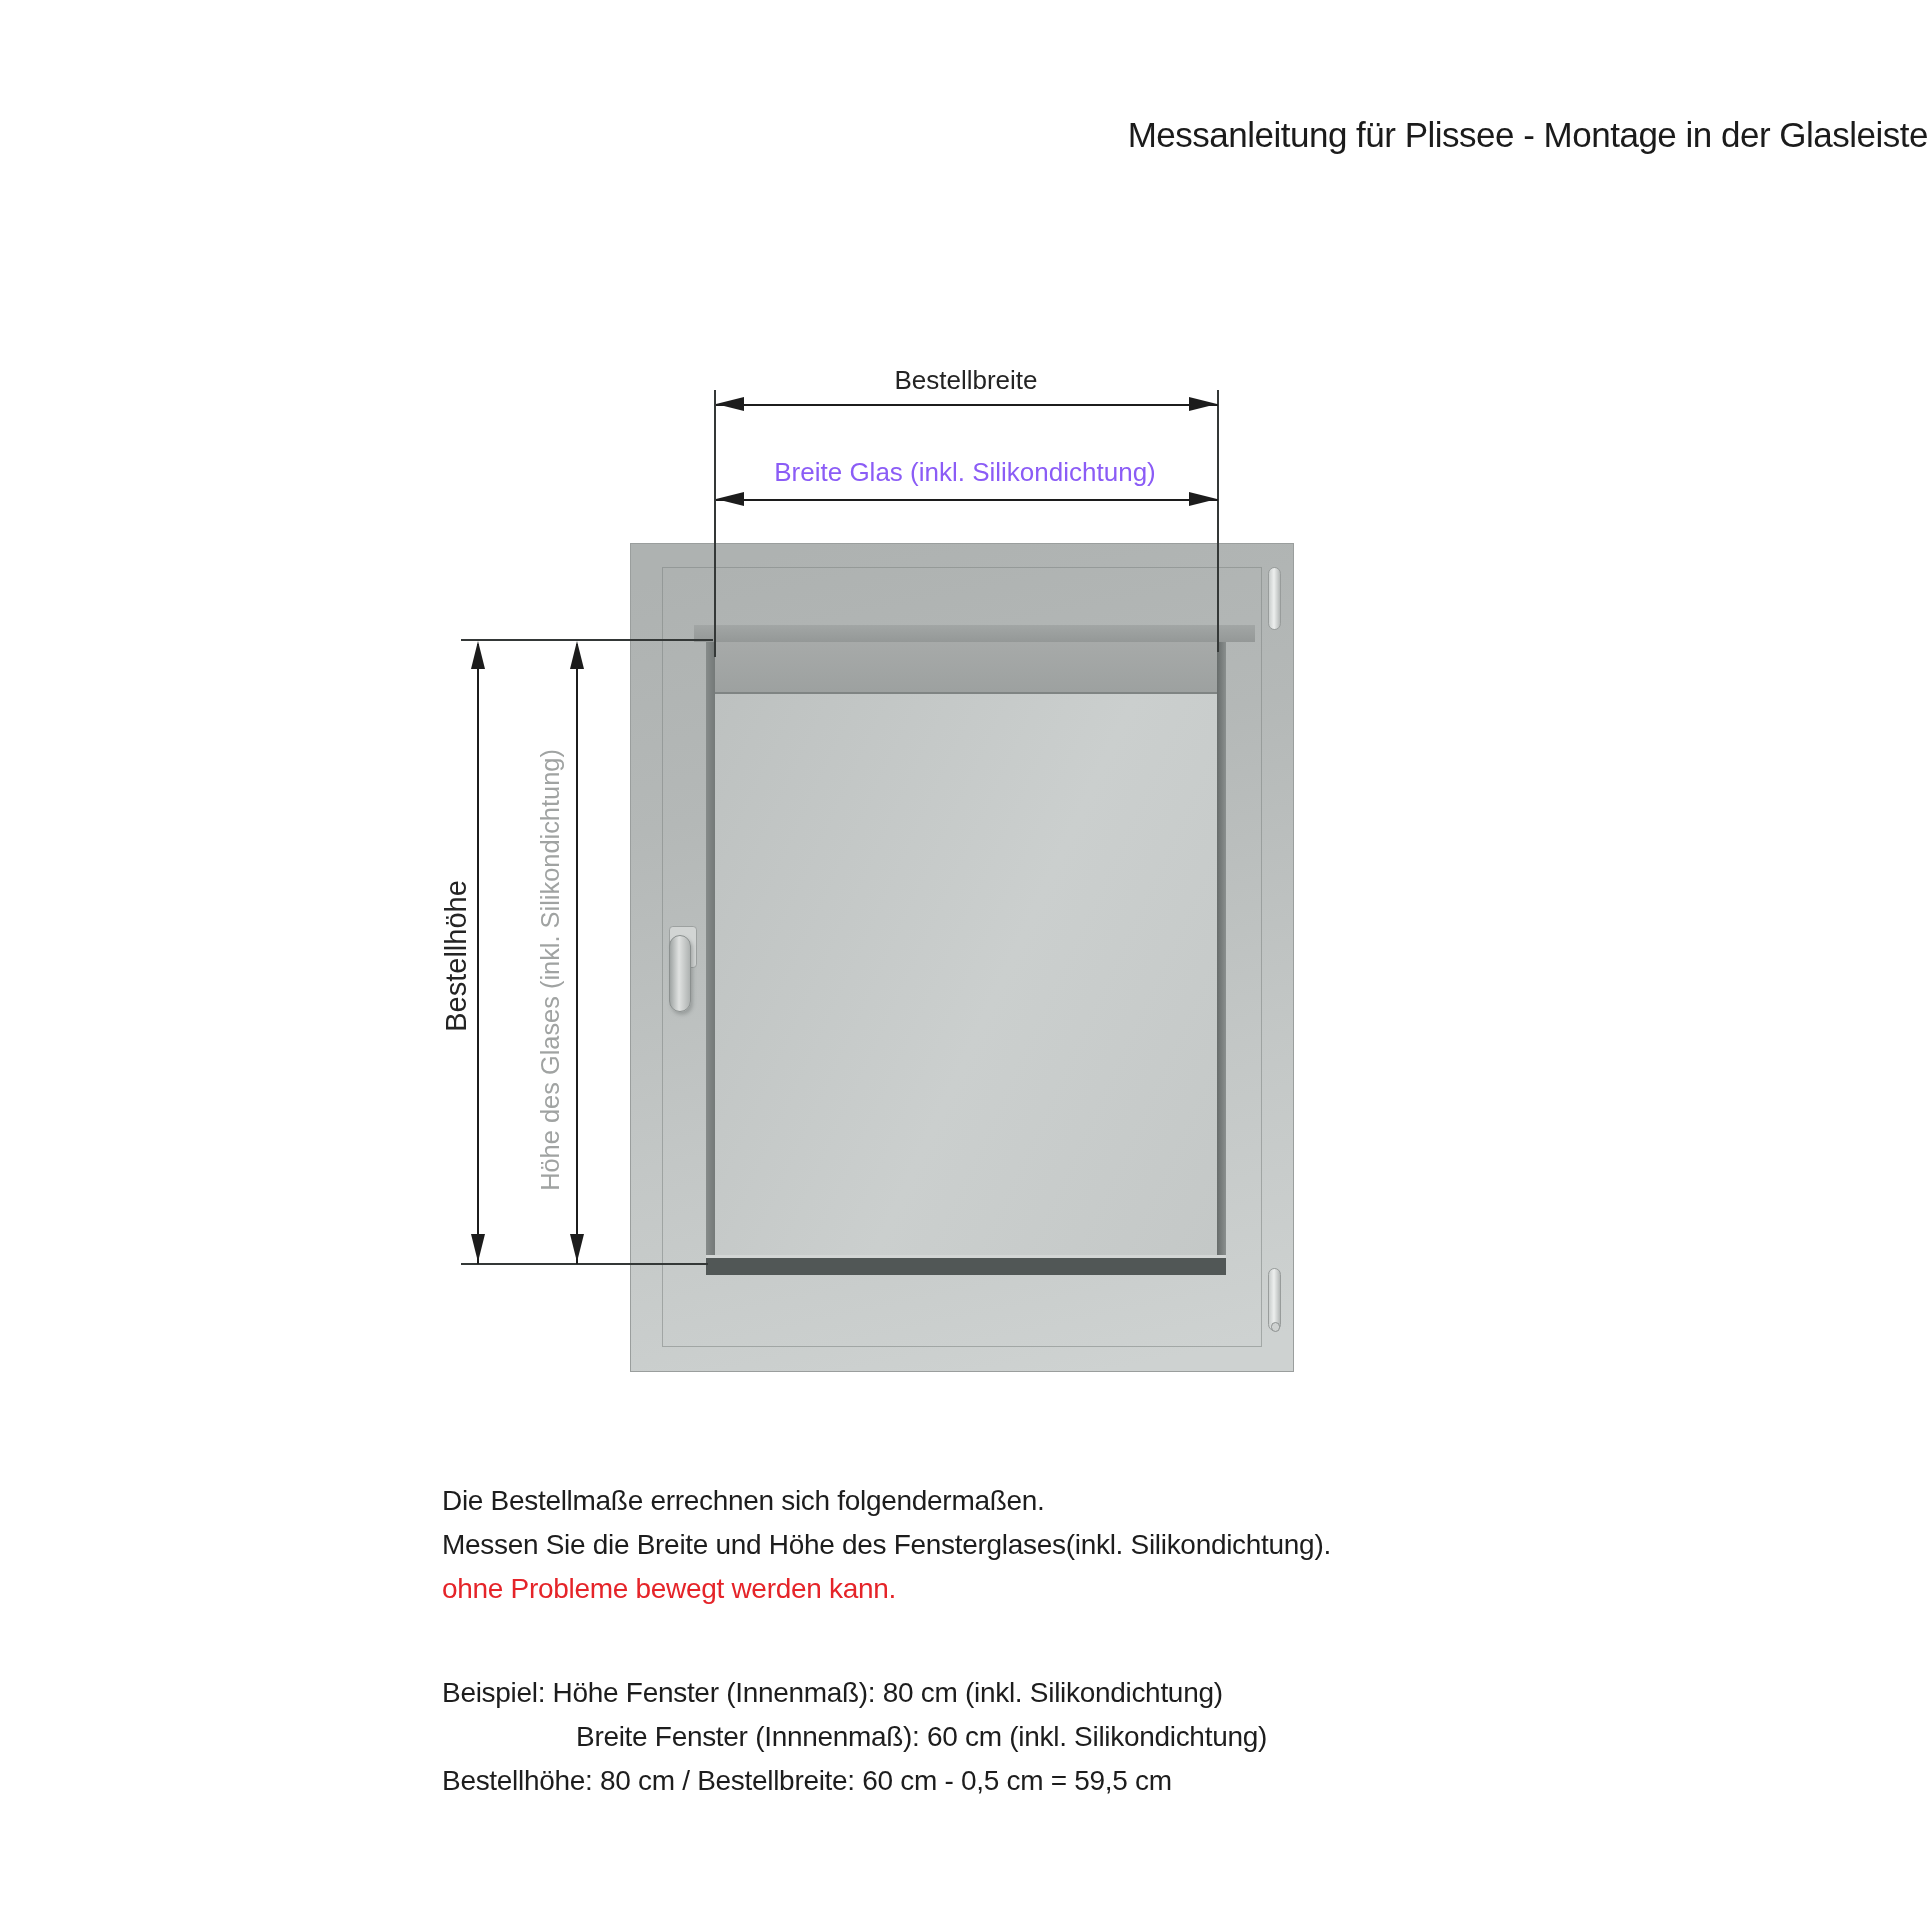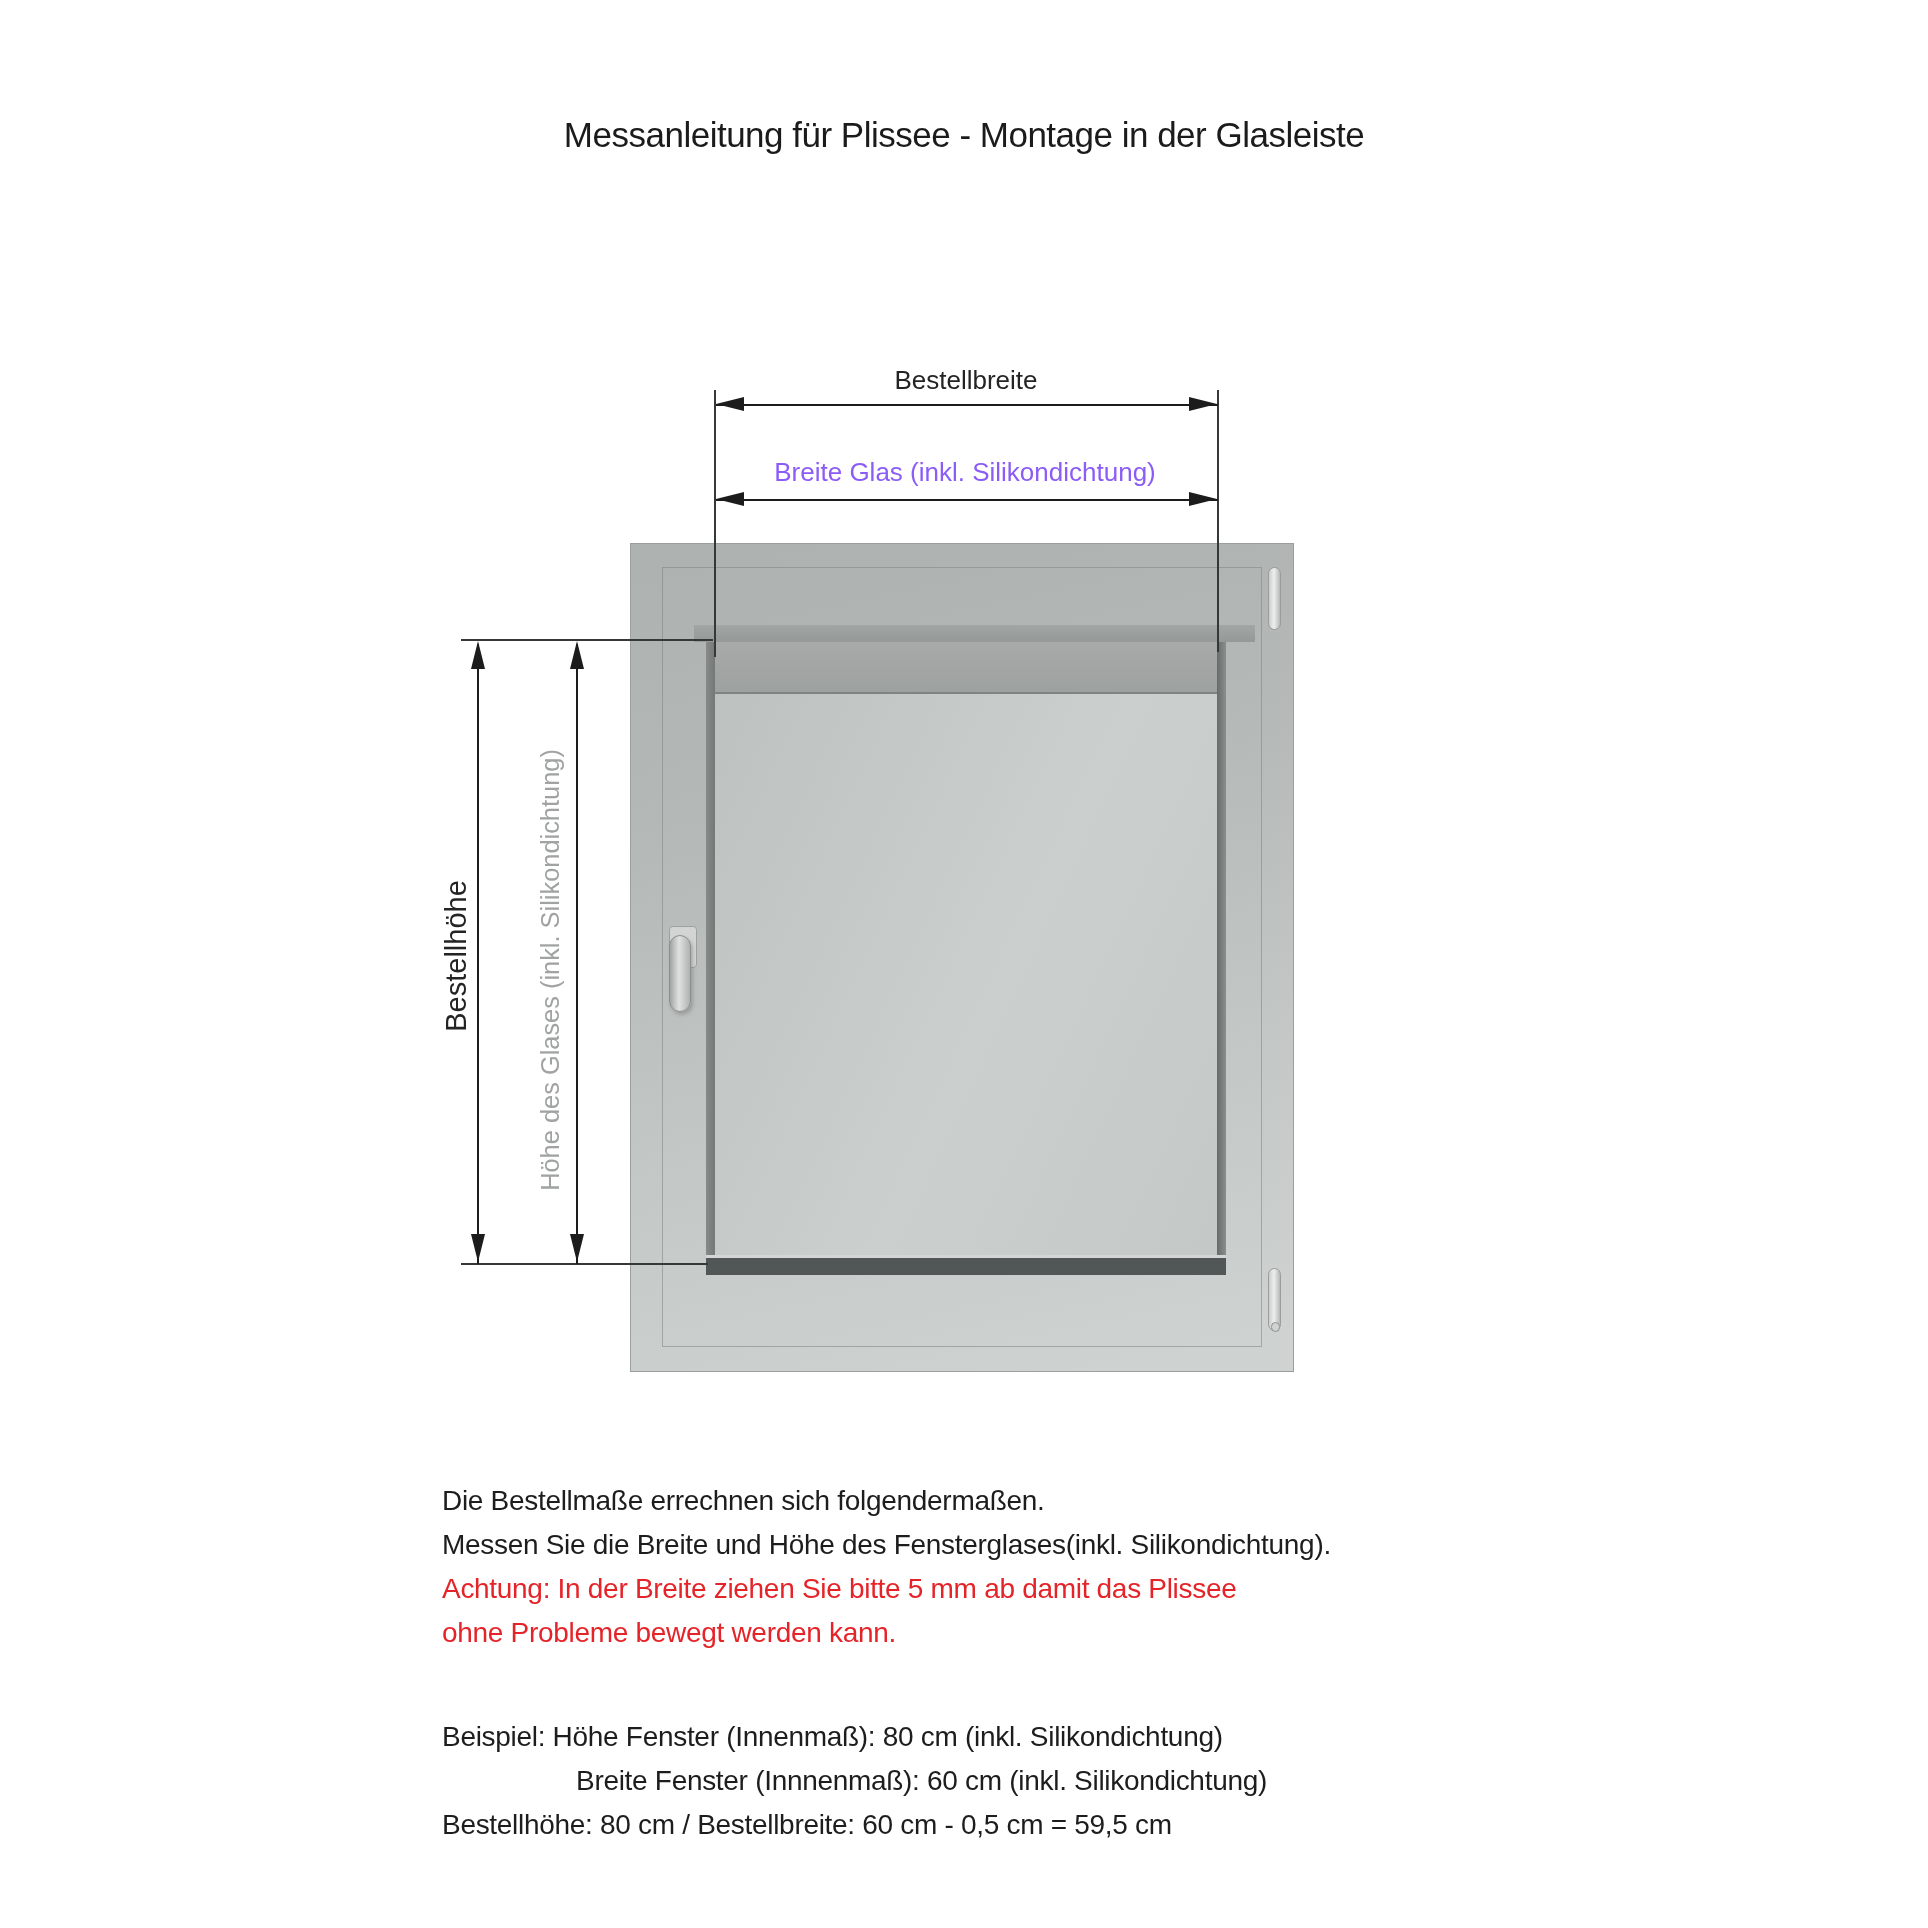--- a/index.html
+++ b/index.html
@@ -4,21 +4,21 @@
 <style>
   html,body{margin:0;padding:0;background:#ffffff;}
   .page{
     position:relative;width:1928px;height:1928px;background:#ffffff;
     font-family:"Liberation Sans", sans-serif;color:#1e1e1e;overflow:hidden;
   }
   .abs{position:absolute;}
 
   
   #title{
-    position:absolute;top:115px;left:0;width:1928px;text-align:center;
+    position:absolute;top:115px;left:0;width:1928px;text-align:right;
     font-size:35px;letter-spacing:-0.5px;color:#1b1b1b;
   }
 
   
   #win-frame{
     position:absolute;left:630px;top:543px;width:664px;height:829px;
     background:linear-gradient(168deg,#aeb2b1 4%,#b4b8b7 30%,#c3c7c6 65%,#ced2d1 96%);
     border:0.9px solid #9a9e9d;box-sizing:border-box;
   }
   #win-step{
@@ -170,21 +170,20 @@
 
     <div class="vlabel" id="dim-h2-label">Höhe des Glases (inkl. Silikondichtung)</div>
     <div class="dimline" id="dim-h2-line"></div>
     <div class="arrow a-up" id="dim-h2-au"></div>
     <div class="arrow a-down" id="dim-h2-ad"></div>
   </div>
 
   <div id="textblock">
     <div>Die Bestellmaße errechnen sich folgendermaßen.</div>
     <div>Messen Sie die Breite und Höhe des Fensterglases(inkl. Silikondichtung).</div>
-    <div class="warn">Achtung: In der Breite ziehen Sie bitte 5 mm ab damit das Plissee</div>
     <div class="warn">ohne Probleme bewegt werden kann.</div>
     <div id="example">
       <div>Beispiel: Höhe Fenster (Innenmaß): 80 cm (inkl. Silikondichtung)</div>
       <div class="indent">Breite Fenster (Innnenmaß): 60 cm  (inkl. Silikondichtung)</div>
       <div>Bestellhöhe: 80 cm / Bestellbreite: 60 cm  - 0,5 cm = 59,5 cm</div>
     </div>
   </div>
 
 </div>
 

